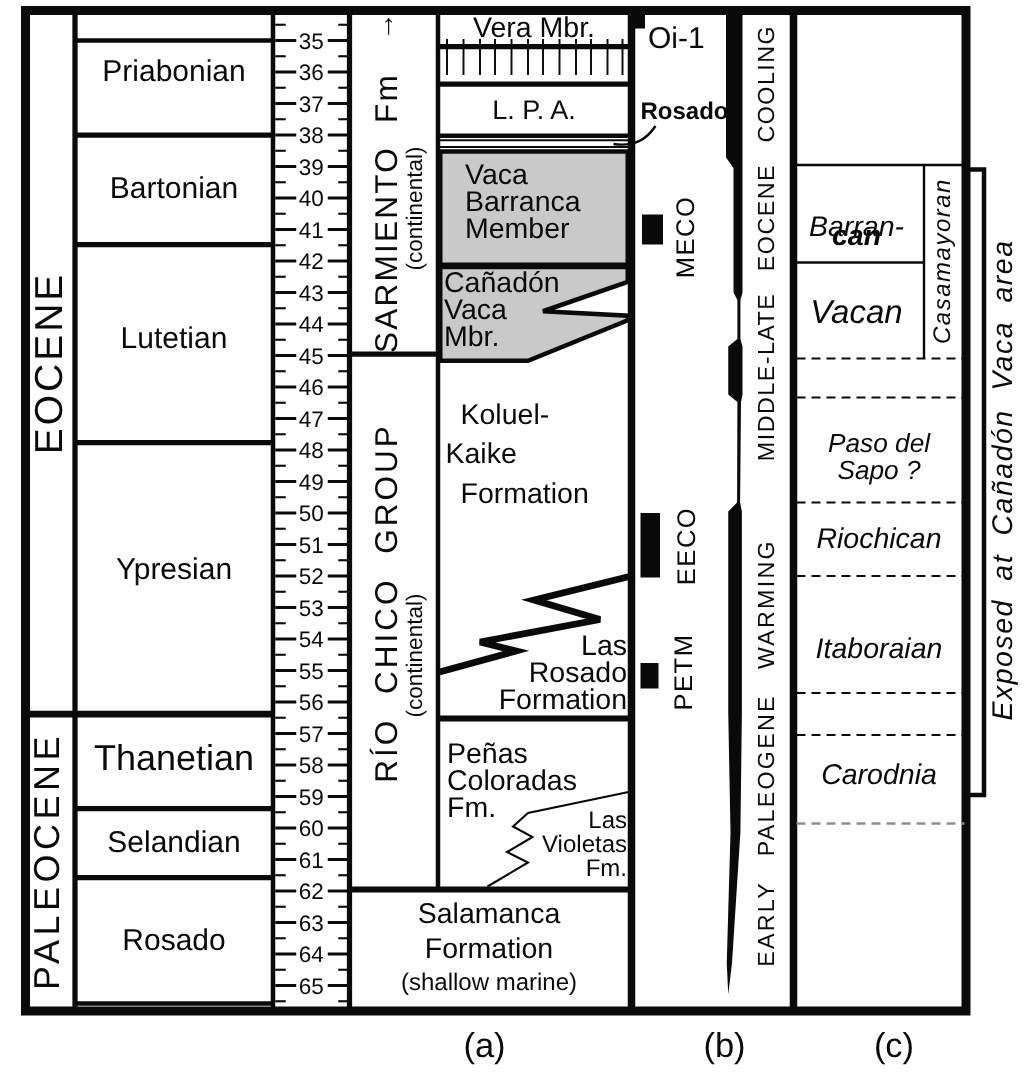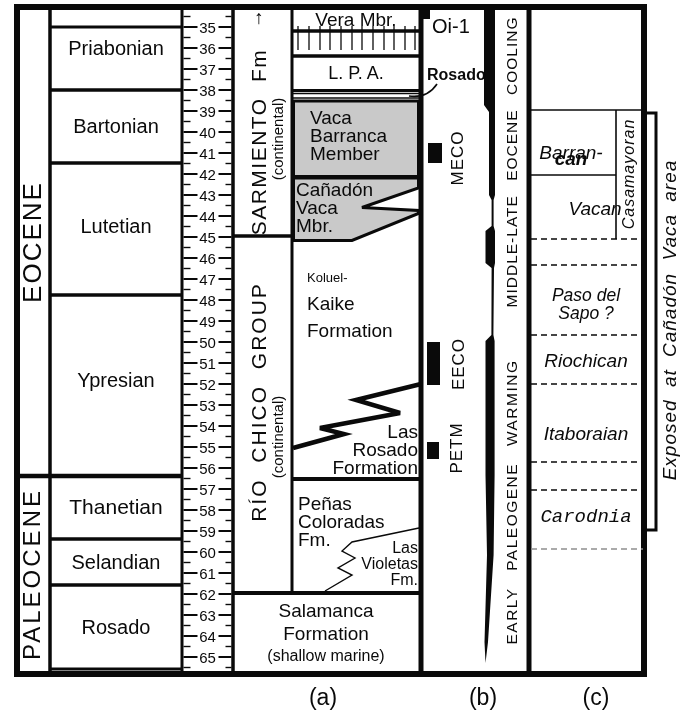--- a/index.html
+++ b/index.html
@@ -267,43 +267,43 @@
       </g>
   </svg>
 
   <div class="t v" style="left:32px;top:242px;font-size:26px;letter-spacing:2px;">EOCENE</div>
   <div class="t v" style="left:32px;top:574px;font-size:24px;letter-spacing:3px;">PALEOCENE</div>
 
   <div class="t cc" style="left:116px;top:48px;font-size:20px;">Priabonian</div>
   <div class="t cc" style="left:116px;top:126px;font-size:20px;">Bartonian</div>
   <div class="t cc" style="left:116px;top:226px;font-size:20px;">Lutetian</div>
   <div class="t cc" style="left:116px;top:380px;font-size:20px;text-align:center;">Ypresian</div>
-  <div class="t cc" style="left:116px;top:506px;font-size:21px;">Thanetian</div>
+  <div class="t cc" style="left:116px;top:506px;font-size:24px;">Thanetian</div>
   <div class="t cc" style="left:116px;top:562px;font-size:20px;">Selandian</div>
   <div class="t cc" style="left:116px;top:627px;font-size:20px;">Rosado</div>
 
   <div class="t cc b" style="left:259px;top:17px;font-size:19px;">↑</div>
   <div class="t v" style="left:258px;top:142px;font-size:21px;letter-spacing:1.5px;word-spacing:8px;">SARMIENTO Fm</div>
   <div class="t v" style="left:277px;top:139px;font-size:15px;">(continental)</div>
   <div class="t v" style="left:258px;top:402px;font-size:21px;letter-spacing:2px;word-spacing:8px;">RÍO CHICO GROUP</div>
   <div class="t v" style="left:277px;top:437px;font-size:15px;">(continental)</div>
 
   <div class="t cc" style="left:356px;top:19px;font-size:19px;">Vera Mbr.</div>
   <div class="t cc" style="left:356px;top:73px;font-size:18px;">L. P. A.</div>
 
   <div class="t cl" style="left:310px;top:117px;font-size:19px;">Vaca</div>
   <div class="t cl" style="left:310px;top:135px;font-size:19px;">Barranca</div>
   <div class="t cl" style="left:310px;top:153px;font-size:19px;">Member</div>
 
   <div class="t cl" style="left:296px;top:189px;font-size:19px;">Cañadón</div>
   <div class="t cl" style="left:296px;top:207px;font-size:19px;">Vaca</div>
   <div class="t cl" style="left:296px;top:225px;font-size:19px;">Mbr.</div>
 
-  <div class="t cl" style="left:307px;top:277px;font-size:13px;">Koluel-</div>
-  <div class="t cl" style="left:307px;top:303px;font-size:19px;">Kaike</div>
+  <div class="t cl" style="left:307px;top:277px;font-size:19px;">Koluel-</div>
+  <div class="t cl" style="left:297px;top:303px;font-size:19px;">Kaike</div>
   <div class="t cl" style="left:307px;top:330px;font-size:19px;">Formation</div>
 
   <div class="t cr" style="right:270px;top:431px;font-size:19px;">Las</div>
   <div class="t cr" style="right:270px;top:449px;font-size:19px;">Rosado</div>
   <div class="t cr" style="right:270px;top:467px;font-size:19px;">Formation</div>
 
   <div class="t cl" style="left:298px;top:503px;font-size:19px;">Peñas</div>
   <div class="t cl" style="left:298px;top:521px;font-size:19px;">Coloradas</div>
   <div class="t cl" style="left:298px;top:539px;font-size:19px;">Fm.</div>
 
@@ -318,25 +318,25 @@
   <div class="t cl serif" style="left:432px;top:26px;font-size:20px;">Oi-1</div>
   <div class="t cl b" style="left:427px;top:75px;font-size:16px;">Rosado</div>
   <div class="t v" style="left:457px;top:158px;font-size:17px;letter-spacing:1px;">MECO</div>
   <div class="t v" style="left:458px;top:364px;font-size:17px;letter-spacing:1px;">EECO</div>
   <div class="t v" style="left:456px;top:448px;font-size:17px;letter-spacing:1px;">PETM</div>
   <div class="t v" style="left:512px;top:162px;font-size:15.5px;letter-spacing:1px;word-spacing:9px;">MIDDLE-LATE EOCENE COOLING</div>
   <div class="t v" style="left:512px;top:502px;font-size:15.5px;letter-spacing:1.5px;word-spacing:11px;">EARLY PALEOGENE WARMING</div>
 
   <div class="t cc i" style="left:571px;top:152px;font-size:19px;">Barran-</div>
   <div class="t cc i" style="left:571px;top:158px;font-size:19px;font-weight:bold;">can</div>
-  <div class="t cc i" style="left:571px;top:208px;font-size:19px;margin-left:24px;">Vacan</div>
+  <div class="t cc i" style="left:571px;top:208px;font-size:22px;">Vacan</div>
   <div class="t v i" style="left:629px;top:174px;font-size:16px;letter-spacing:1px;">Casamayoran</div>
   <div class="t cc i" style="left:586px;top:296px;font-size:17.5px;">Paso del</div>
   <div class="t cc i" style="left:586px;top:314px;font-size:17.5px;">Sapo ?</div>
   <div class="t cc i" style="left:586px;top:360px;font-size:19px;">Riochican</div>
   <div class="t cc i" style="left:586px;top:433px;font-size:19px;">Itaboraian</div>
-  <div class="t cc i" style="left:586px;top:517px;font-size:19px;font-family:Liberation Mono, monospace;">Carodnia</div>
+  <div class="t cc i" style="left:586px;top:517px;font-size:19px;">Carodnia</div>
   <div class="t v i" style="left:669px;top:320px;font-size:19px;letter-spacing:1px;word-spacing:6px;">Exposed at Cañadón Vaca area</div>
 
   <div class="t cc" style="left:323px;top:697px;font-size:23px;">(a)</div>
   <div class="t cc" style="left:483px;top:697px;font-size:23px;">(b)</div>
   <div class="t cc" style="left:596px;top:697px;font-size:23px;">(c)</div>
 </div>
 
 </body></html>

